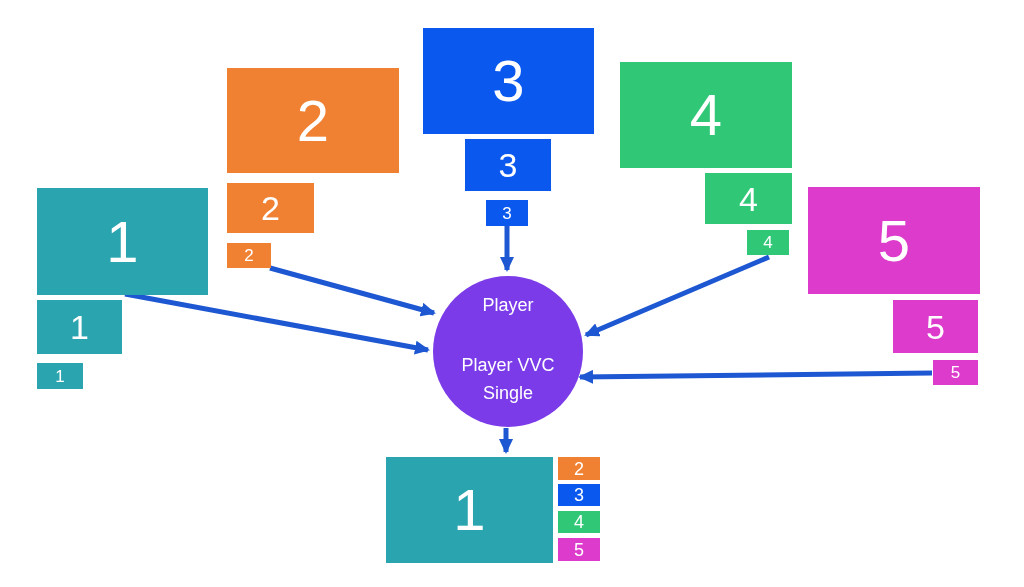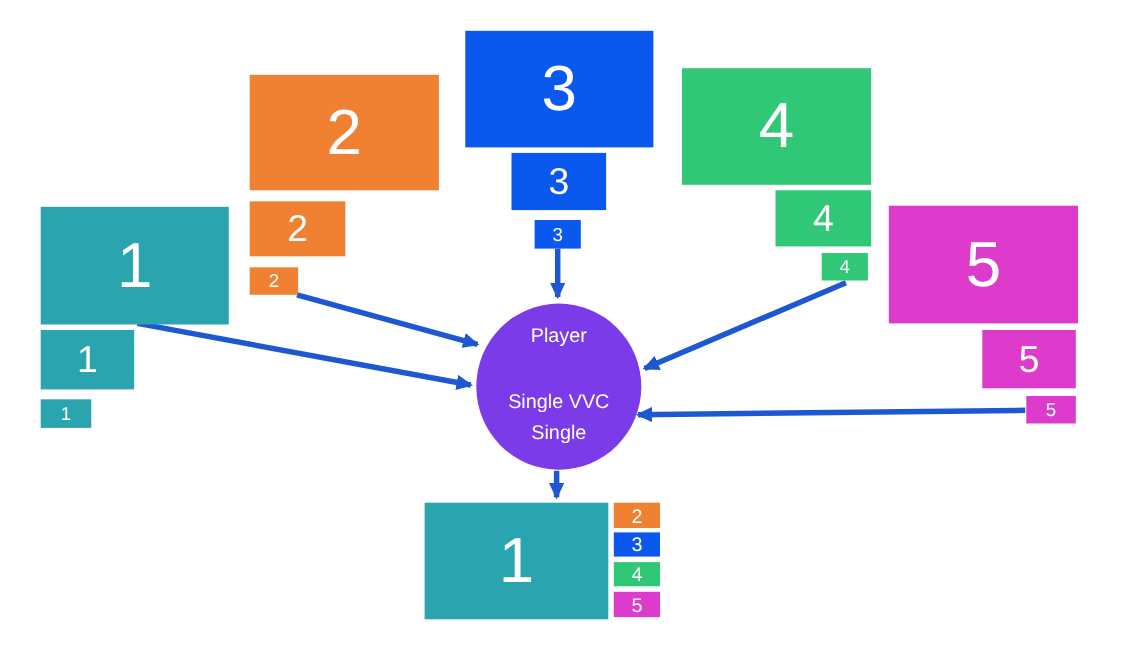--- a/index.html
+++ b/index.html
@@ -61,21 +61,21 @@
   <div class="tile medium" style="left: 705px; top: 173px; width: 87px; height: 51px; background: rgb(48, 200, 119);">4</div>
   <div class="tile small" style="left: 747px; top: 230px; width: 42px; height: 25px; background: rgb(48, 200, 119);">4</div>
 
   <div class="tile large" style="left: 808px; top: 187px; width: 172px; height: 107px; background: rgb(221, 59, 203);">5</div>
   <div class="tile medium" style="left: 893px; top: 300px; width: 85px; height: 53px; background: rgb(221, 59, 203);">5</div>
   <div class="tile small" style="left: 933px; top: 360px; width: 45px; height: 25px; background: rgb(221, 59, 203);">5</div>
 
   <div class="decoder" style="background: rgb(123, 59, 232);">
     <div class="decoder-title">Player</div>
     <div class="decoder-sub">
-      <div>Single VVC</div>
+      <div>Player VVC</div>
       <div>Single</div>
     </div>
   </div>
 
   <div class="tile out-main" style="left: 386px; top: 457px; width: 167px; height: 106px; background: rgb(42, 165, 175);">1</div>
   <div class="tile out-tile" style="left: 558px; top: 457px; width: 42px; height: 23px; background: rgb(240, 129, 50);">2</div>
   <div class="tile out-tile" style="left: 558px; top: 484px; width: 42px; height: 22px; background: rgb(10, 88, 238);">3</div>
   <div class="tile out-tile" style="left: 558px; top: 511px; width: 42px; height: 22px; background: rgb(48, 200, 119);">4</div>
   <div class="tile out-tile" style="left: 558px; top: 538px; width: 42px; height: 23px; background: rgb(221, 59, 203);">5</div>
 

